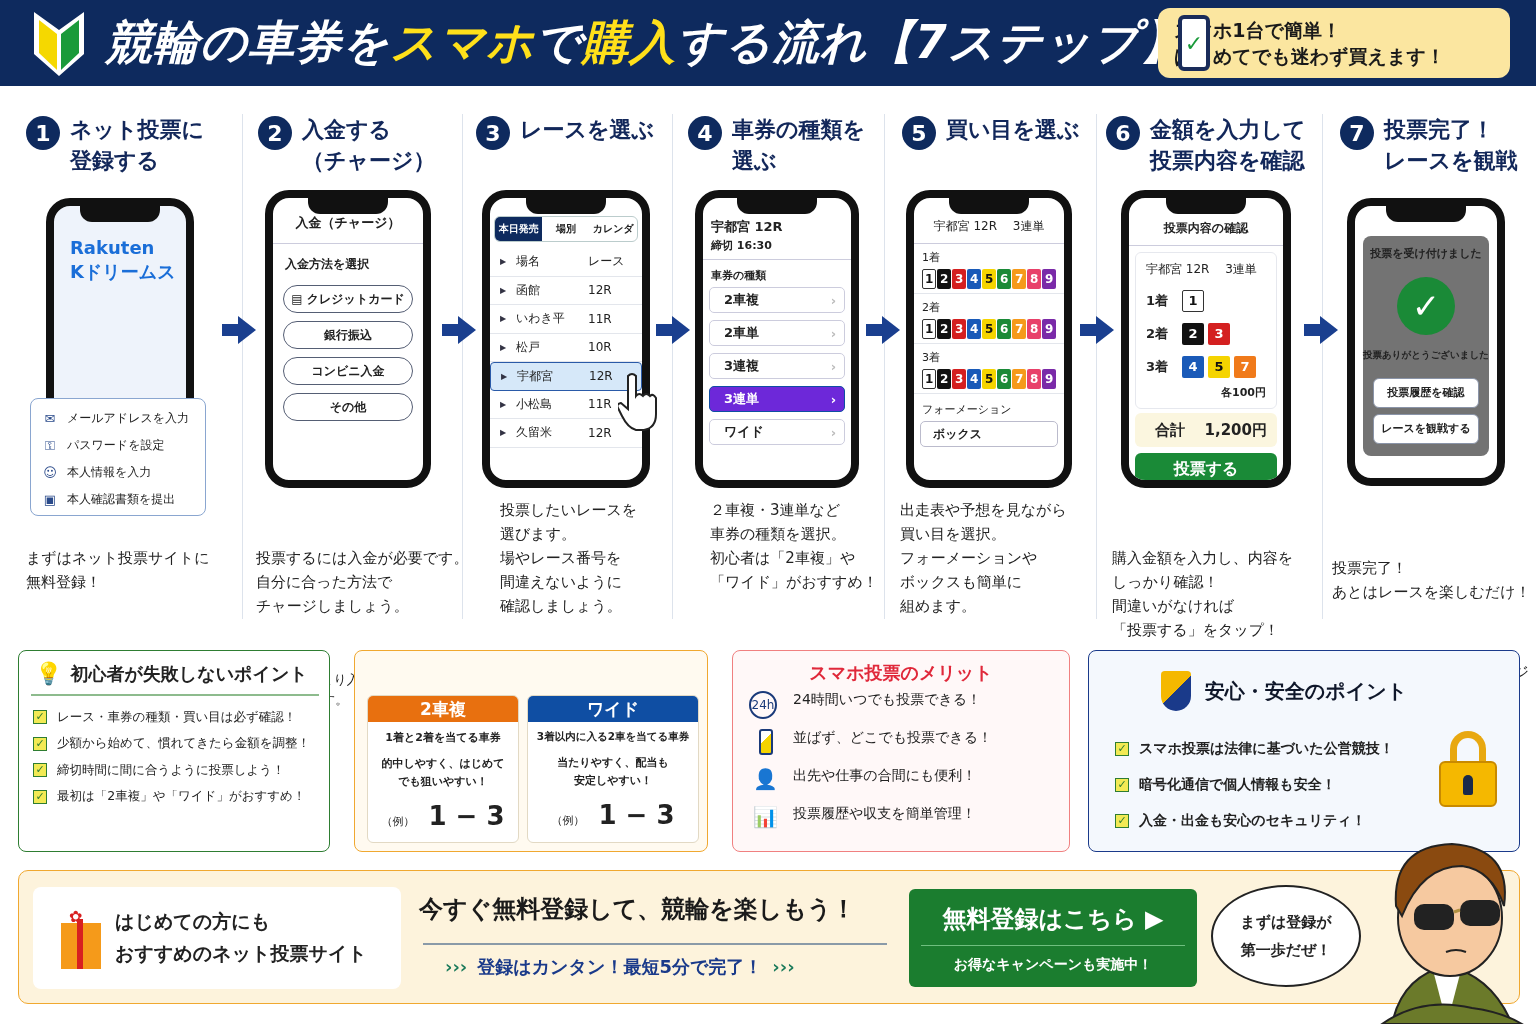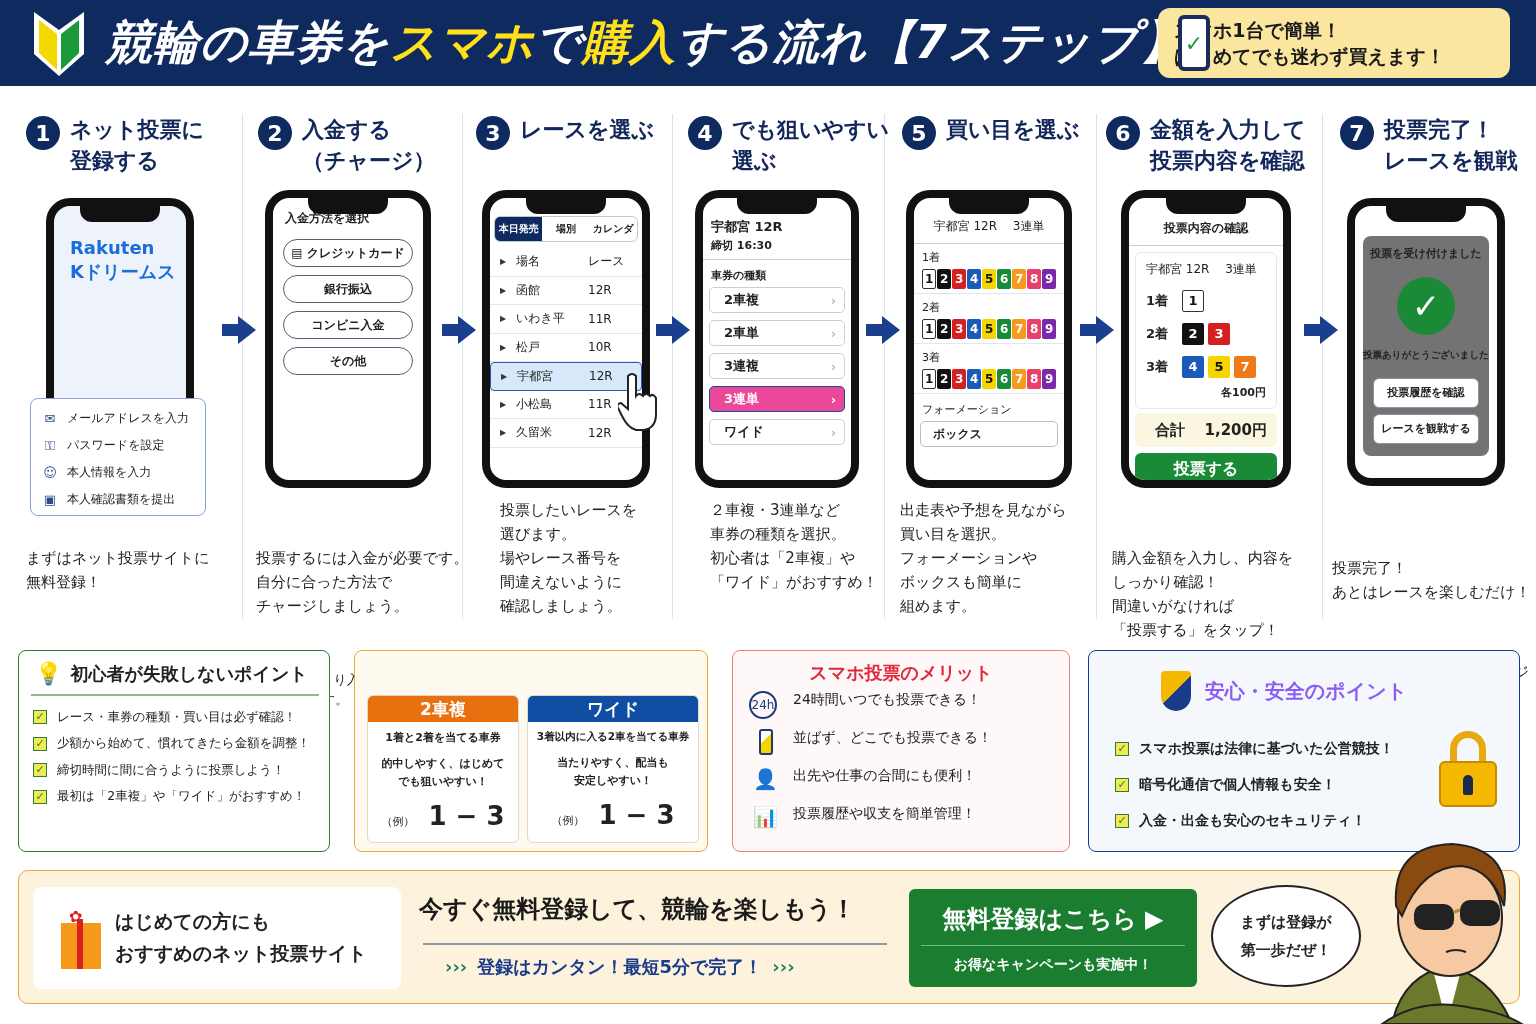--- a/index.html
+++ b/index.html
@@ -41,21 +41,21 @@
 .race .tri{font-size:8px;color:#334;width:16px}
 .race .nm{width:72px}
 .race.sel{background:#d6e8f9;border:1.5px solid #2a5aa8;border-radius:4px}
 
 .t4-head{padding:12px 8px 6px;border-bottom:1px solid #ccd}
 .t4-head .a{font-size:13px;font-weight:bold}
 .t4-head .b{font-size:11px;font-weight:bold;margin-top:2px}
 .t4-lbl{font-size:11px;font-weight:bold;padding:8px 8px 4px}
 .tbtn{margin:0 6px 7px;height:26px;border:1px solid #ccd;border-radius:5px;display:flex;align-items:center;justify-content:space-between;padding:0 8px 0 14px;font-size:13px;font-weight:bold}
 .tbtn .chev{color:#bbb}
-.tbtn.sel{background:#ec4899;color:#fff;border-color:#0f4ea3}
+.tbtn.sel{background:#6d28d9;color:#fff;border-color:#0f4ea3}
 .tbtn.sel .chev{color:#fff}
 
 .p5-head{text-align:center;font-size:12px;padding:16px 0 8px;border-bottom:1px solid #ccd}
 .place{padding:6px 8px 4px;border-bottom:1px solid #e3e6ec}
 .place .lb{font-size:11px;margin-bottom:4px}
 .nums{display:flex;gap:1px}
 .nb{width:15.5px;height:20px;border-radius:2px;font-size:12px;font-weight:bold;color:#fff;display:flex;align-items:center;justify-content:center}
 .form-lb{font-size:11px;padding:8px 8px 4px}
 .form-box{margin:0 6px;height:26px;border:1px solid #bbc;border-radius:5px;font-size:12px;font-weight:bold;padding-left:12px;line-height:24px}
 
@@ -91,21 +91,21 @@
 .tk .l2{font-size:11px;margin-top:10px;line-height:18px;font-weight:bold}
 .tk .ex{margin-top:8px;font-size:26px;font-weight:bold;line-height:34px}
 .tk .ex .s{font-size:11px;margin-right:14px;font-weight:normal}
 .b3{left:732px;top:650px;width:338px;height:202px;border:1.5px solid #f08080;background:#fff8f8}
 .b3 .t{text-align:center;font-size:18px;font-weight:bold;color:#e0283a;margin-top:10px}
 .mer{display:flex;align-items:flex-start;height:38px;padding-left:16px;font-size:14px;font-weight:normal}
 .mer .ic{width:34px;font-size:20px;color:#1a3a7a;margin-right:10px;text-align:center}
 .b4{left:1088px;top:650px;width:432px;height:202px;border:1.5px solid #1a3a8a;background:#f4f8fd}
 .b4 .hd{display:flex;align-items:center;justify-content:center;margin-top:20px;margin-right:40px}
 .shield{width:30px;height:40px;background:linear-gradient(135deg,#f5b800 50%,#1a3a8a 50%);border-radius:4px 4px 16px 16px;margin-right:14px}
-.b4 .t{font-size:20px;font-weight:bold;color:#8b5cf6}
+.b4 .t{font-size:20px;font-weight:bold;color:#0f172a}
 .b4 .chk{font-size:14px;height:36px;padding-left:26px;font-weight:bold}
 .lock{position:absolute;left:350px;top:80px;width:58px;height:76px}
 .lock .shk{position:absolute;left:11px;top:0;width:36px;height:34px;border:7px solid #e8a810;border-bottom:none;border-radius:18px 18px 0 0}
 .lock .bd{position:absolute;left:0;top:30px;width:58px;height:46px;background:#f5b800;border:2px solid #c88a00;border-radius:6px}
 .lock .kh{position:absolute;left:24px;top:44px;width:10px;height:20px;background:#1a2a4a;border-radius:5px 5px 2px 2px}
 .cta{position:absolute;left:18px;top:870px;width:1502px;height:134px;border:1.5px solid #f0a830;border-radius:10px;background:#fdf3dc}
 .gift-card{position:absolute;left:14px;top:16px;width:368px;height:102px;background:#fff;border-radius:8px}
 .gift{position:absolute;left:24px;top:20px;width:48px;height:62px}
 .gift .bx{position:absolute;left:4px;top:16px;width:40px;height:46px;background:#f59a1a}
 .gift .rb{position:absolute;left:20px;top:12px;width:6px;height:50px;background:#d82020}
@@ -190,20 +190,21 @@
       <div class="tip"></div>
     </div>
 
   <div class="step-head" style="left:258px;top:14px">
     <div class="num">2</div>
     <div class="step-title">入金する
 （チャージ）</div>
   </div>
   <div class="phone" style="left:265px;top:90px;width:166px;height:298px">
     <div class="notch"></div>
+    <div class="p-title">入金（チャージ）</div>
     <div class="p-sub">入金方法を選択</div>
     <div class="pbtn">▤ クレジットカード</div>
     <div class="pbtn">銀行振込</div>
     <div class="pbtn">コンビニ入金</div>
     <div class="pbtn">その他</div>
   </div>
   <div class="desc" style="left:256px;top:398px">
     <div>投票するには入金が必要です。
 自分に合った方法で
 チャージしましょう。</div>
@@ -270,21 +271,21 @@
 場やレース番号を
 間違えないように
 確認しましょう。</div>
   <div class="arrow-shape" style="left:656px;top:216px">
       <div class="bar"></div>
       <div class="tip"></div>
     </div>
 
   <div class="step-head" style="left:688px;top:14px">
     <div class="num">4</div>
-    <div class="step-title">でも狙いやすい
+    <div class="step-title">車券の種類を
 選ぶ</div>
   </div>
   <div class="phone" style="left:695px;top:90px;width:164px;height:298px">
     <div class="notch"></div>
     <div class="t4-head" style="padding-top:20px">
         <div class="a">宇都宮 12R</div>
         <div class="b">締切 16:30</div>
       </div>
     <div class="t4-lbl">車券の種類</div>
     <div class="tbtn">

